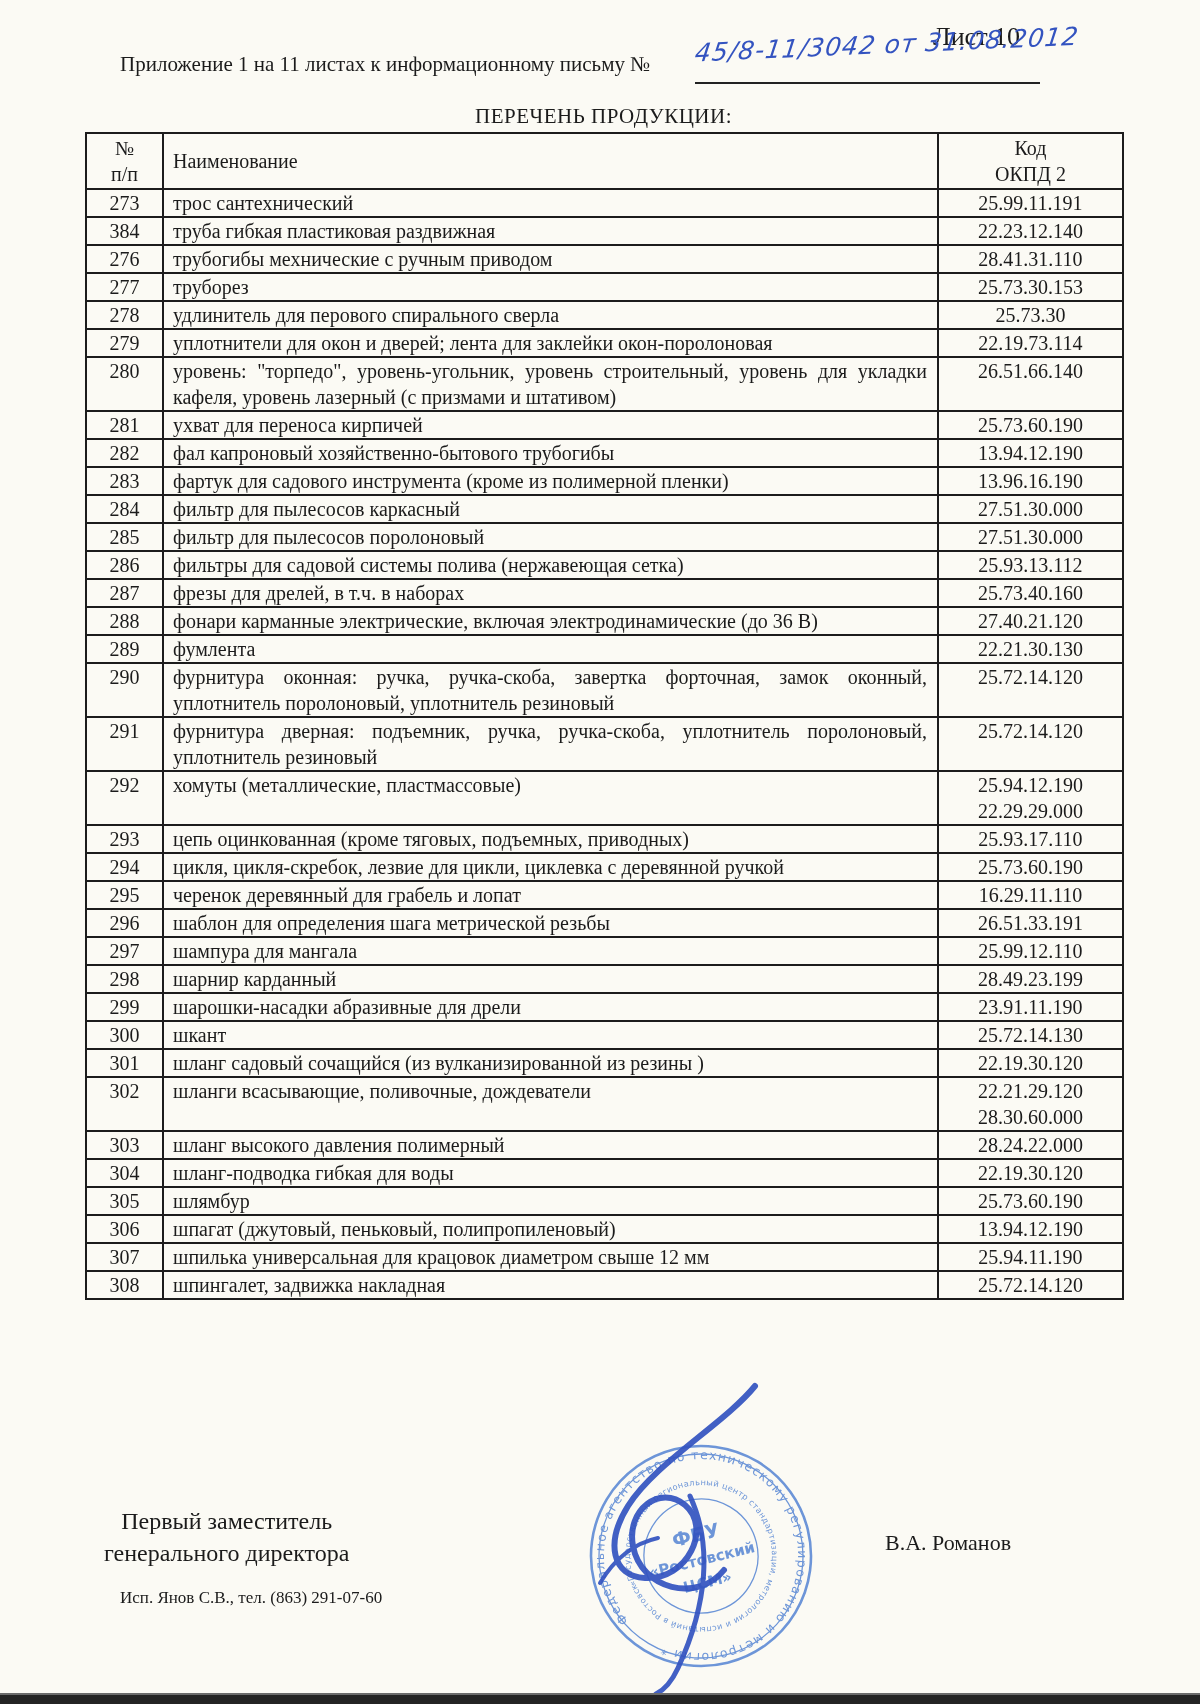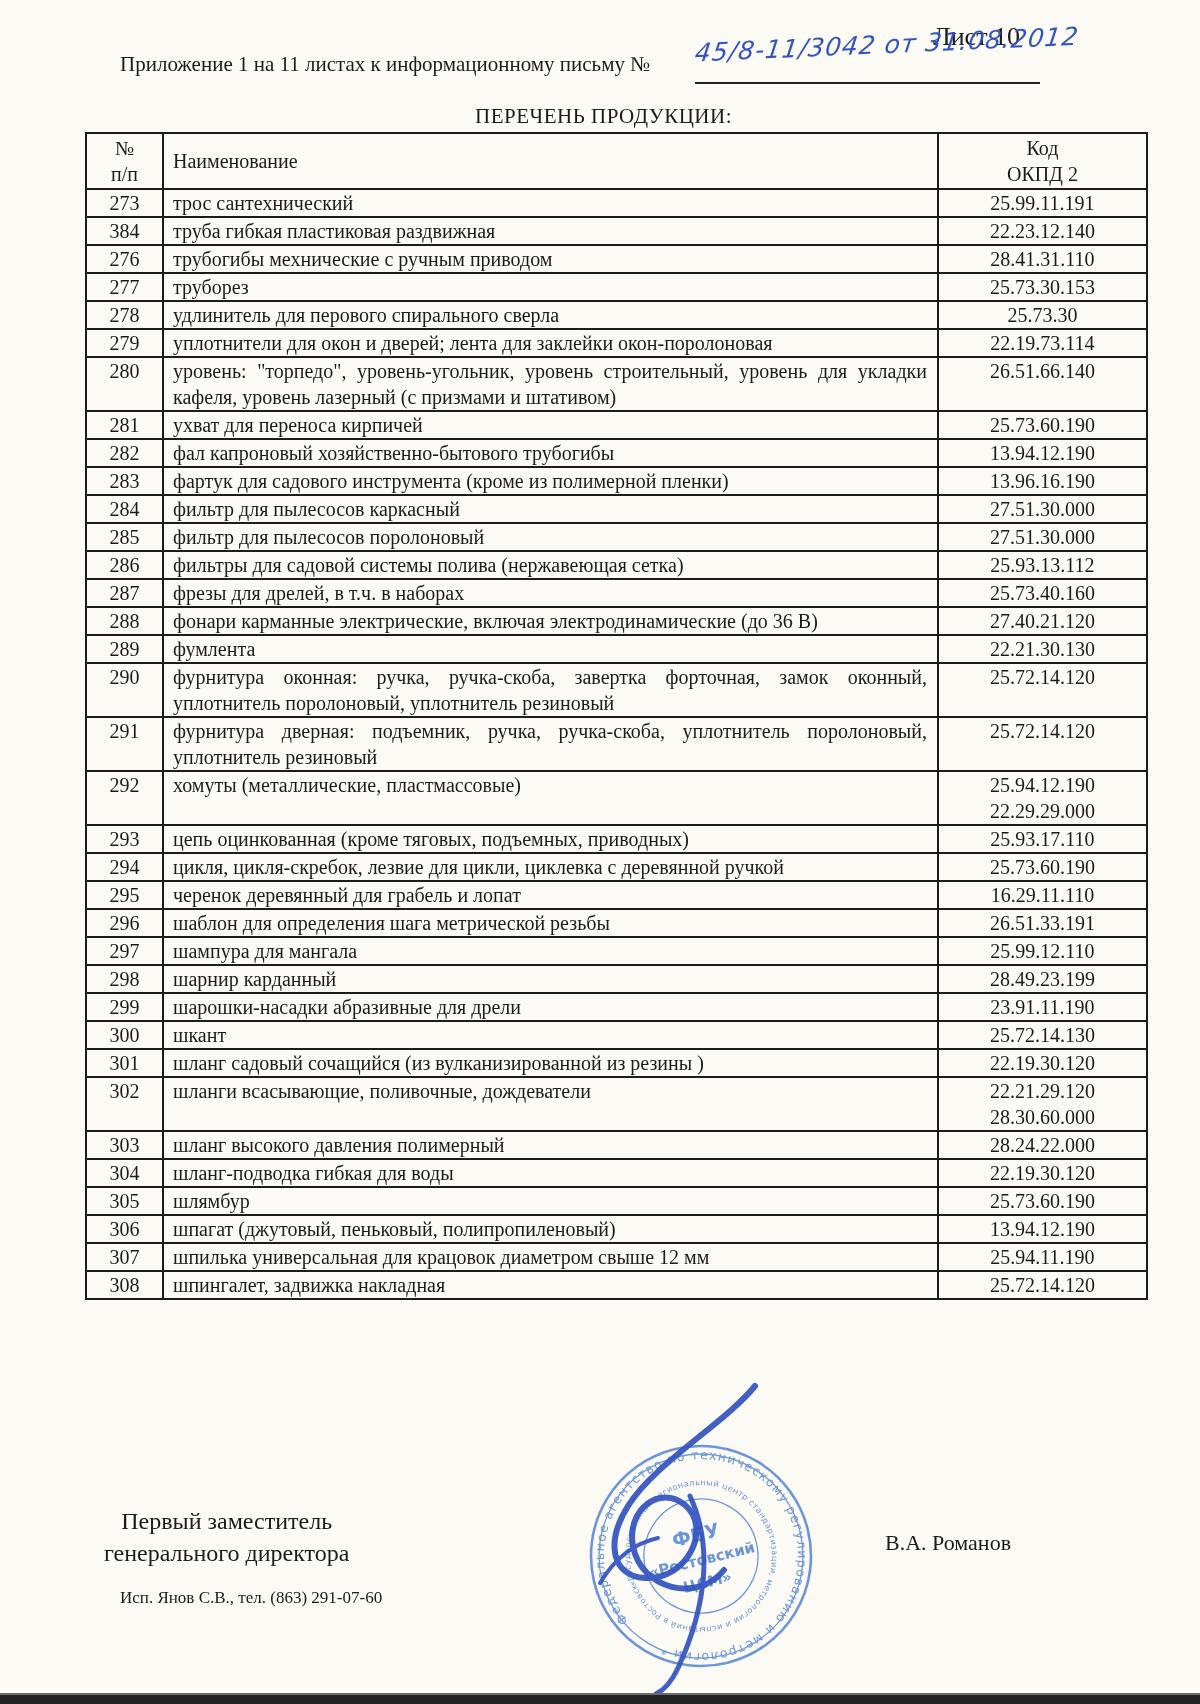--- a/index.html
+++ b/index.html
@@ -54,21 +54,21 @@
     border: 2px solid #1c1c1c;
     font-weight: normal;
     font-size: 20px;
     line-height: 26px;
     vertical-align: top;
     padding: 0;
   }
   .product-table th { text-align: center; vertical-align: middle; padding: 1px 0; }
   .col-num   { width: 77px;  text-align: center; }
   .col-name  { width: 775px; text-align: justify; padding: 0 10px 0 9px !important; }
-  .col-code  { width: 209px; text-align: center; }
+  .col-code  { width: 185px; text-align: center; }
 
   
   .exec-title { position: absolute; left: 104px; top: 1505px; font-size: 24px; line-height: 32px; text-align: center; }
   .signer-name { position: absolute; left: 885px; top: 1530px; font-size: 22px; }
   .executor-line { position: absolute; left: 120px; top: 1588px; font-size: 17px; }
 
   
   .stamp-svg {
     position: absolute; left: 570px; top: 1425px;
     width: 262px; height: 262px;

